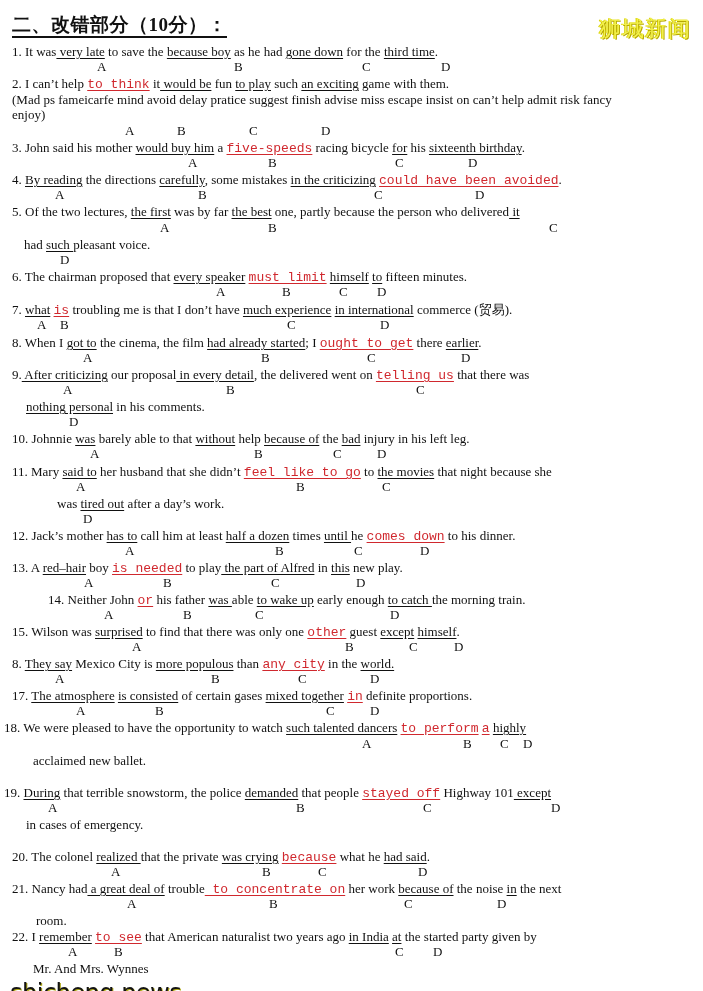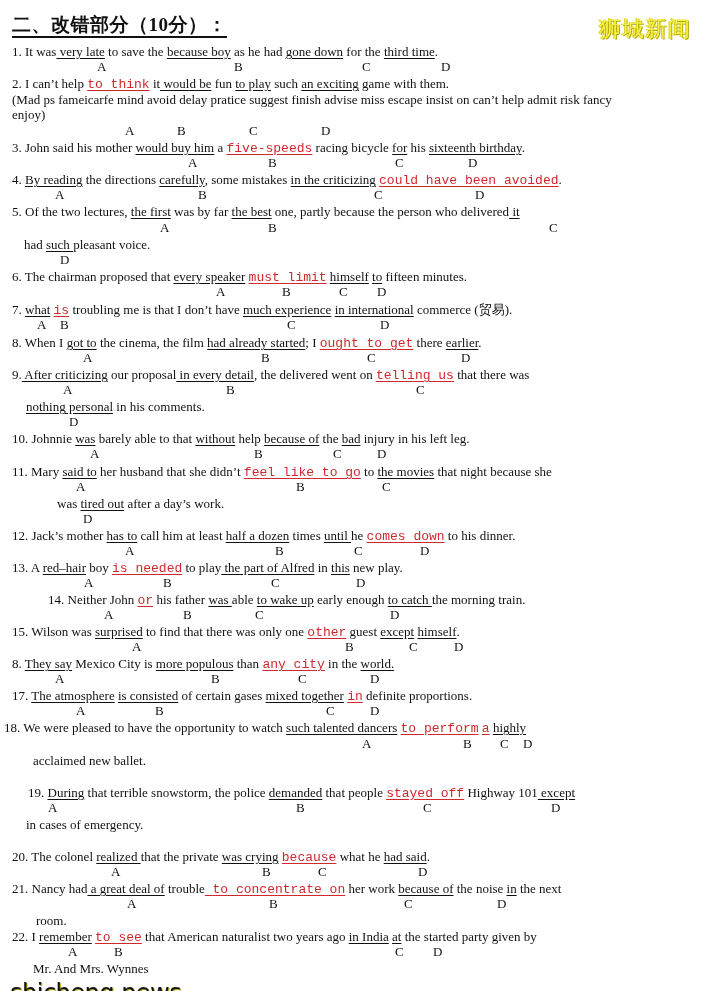--- a/index.html
+++ b/index.html
@@ -111,21 +111,21 @@
     <span class="letter" style="left: 76px; top: 704px;">A</span>
     <span class="letter" style="left: 155px; top: 704px;">B</span>
     <span class="letter" style="left: 326px; top: 704px;">C</span>
     <span class="letter" style="left: 370px; top: 704px;">D</span>
     <div class="line" style="left: 4px; top: 720px;"><span>18. We were pleased to have the opportunity to watch </span><span class="u">such talented dancers</span><span> </span><span class="r">to perform</span><span> </span><span class="r">a</span><span> </span><span class="u">highly</span></div>
     <span class="letter" style="left: 362px; top: 737px;">A</span>
     <span class="letter" style="left: 463px; top: 737px;">B</span>
     <span class="letter" style="left: 500px; top: 737px;">C</span>
     <span class="letter" style="left: 523px; top: 737px;">D</span>
     <div class="line" style="left: 33px; top: 753px;"><span>acclaimed new ballet.</span></div>
-    <div class="line" style="left: 28px; top: 785px;"><span>19. </span><span class="u">During</span><span> that terrible snowstorm, the police </span><span class="u">demanded</span><span> that people </span><span class="r">stayed off</span><span> Highway 101</span><span class="u"> except</span></div>
+    <div class="line" style="left: 4px; top: 785px;"><span>19. </span><span class="u">During</span><span> that terrible snowstorm, the police </span><span class="u">demanded</span><span> that people </span><span class="r">stayed off</span><span> Highway 101</span><span class="u"> except</span></div>
     <span class="letter" style="left: 48px; top: 801px;">A</span>
     <span class="letter" style="left: 296px; top: 801px;">B</span>
     <span class="letter" style="left: 423px; top: 801px;">C</span>
     <span class="letter" style="left: 551px; top: 801px;">D</span>
     <div class="line" style="left: 26px; top: 817px;"><span>in cases of emergency.</span></div>
     <div class="line" style="left: 12px; top: 849px;"><span>20. The colonel </span><span class="u">realized </span><span>that the private </span><span class="u">was crying</span><span> </span><span class="r">because</span><span> what he </span><span class="u">had said</span><span>.</span></div>
     <span class="letter" style="left: 111px; top: 865px;">A</span>
     <span class="letter" style="left: 262px; top: 865px;">B</span>
     <span class="letter" style="left: 318px; top: 865px;">C</span>
     <span class="letter" style="left: 418px; top: 865px;">D</span>

